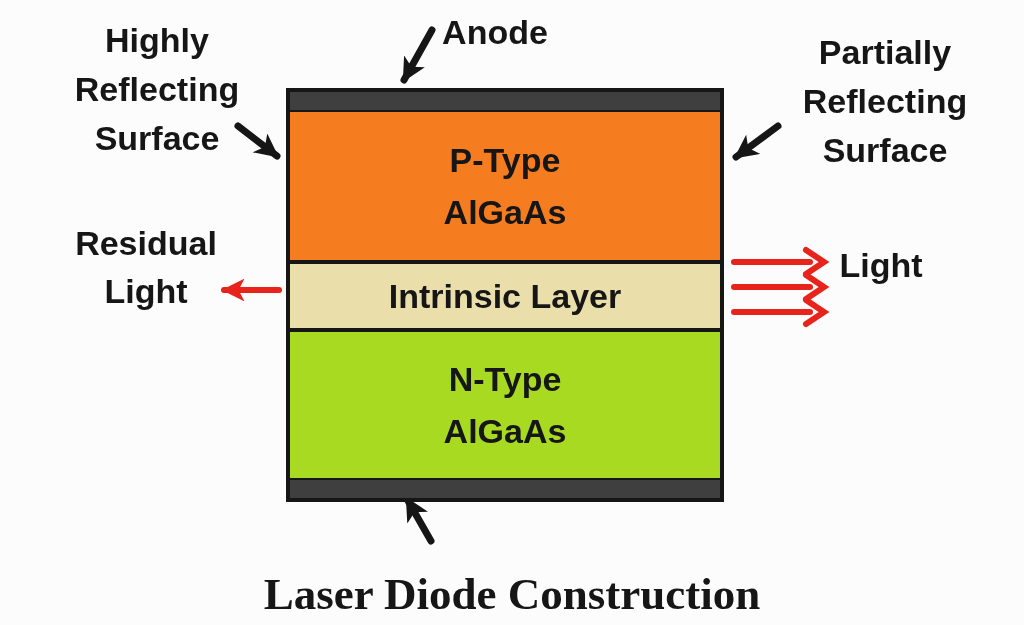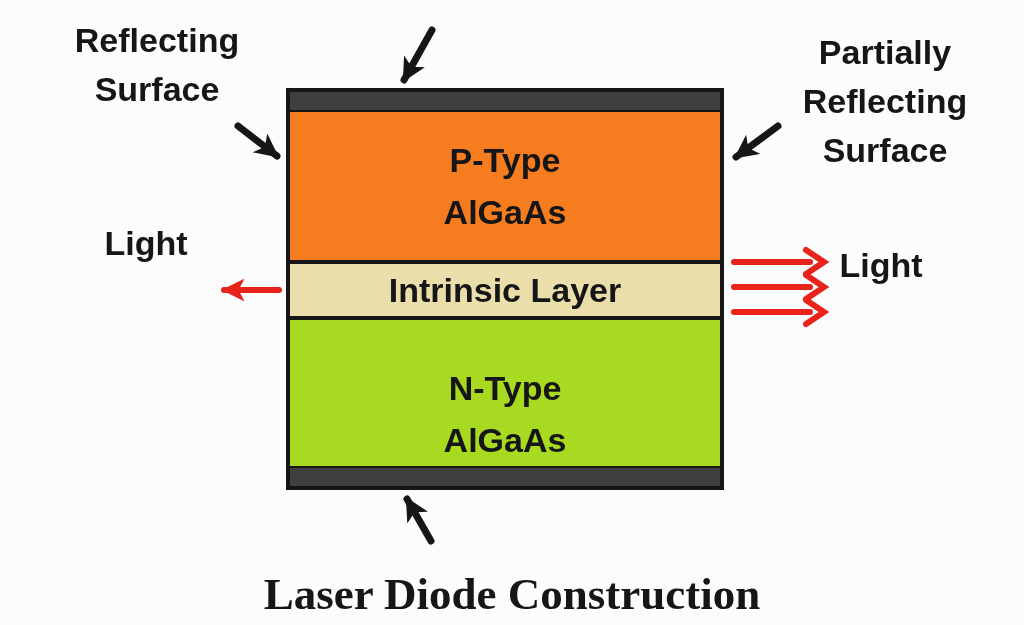--- a/index.html
+++ b/index.html
@@ -44,24 +44,24 @@
     flex-direction: column;
     align-items: center;
     justify-content: center;
     font-weight: bold;
     font-size: 34px;
     line-height: 52px;
     color: var(--color-ink);
   }
   .p-type { height: 148px; background: var(--color-ptype); }
   .intrinsic {
-    height: 52px; background: var(--color-intrinsic);
+    height: 64px; background: var(--color-intrinsic);
     line-height: 52px;
   }
-  .n-type { height: 146px; background: var(--color-ntype); justify-content: flex-end; }
+  .n-type { height: 146px; background: var(--color-ntype); }
   
   .callout {
     position: absolute;
     transform: translateX(-50%);
     text-align: center;
     font-weight: bold;
     font-size: 34px;
     white-space: nowrap;
     color: var(--color-ink);
   }
@@ -156,32 +156,37 @@
     <div class="divider thick"></div>
     <div class="layer semiconductor n-type">
       <div>N-Type</div>
       <div>AlGaAs</div>
     </div>
     <div class="divider thin"></div>
     <div class="layer contact"></div>
   </div>
 
   <div class="callout lh49 highly-reflecting">
+    <div>Highly</div>
     <div>Reflecting</div>
     <div>Surface</div>
   </div>
 
+  <div class="callout lh40 anode-label">
+    <div>Anode</div>
+  </div>
 
   <div class="callout lh49 partially-reflecting">
     <div>Partially</div>
     <div>Reflecting</div>
     <div>Surface</div>
   </div>
 
   <div class="callout lh48 residual-light">
+    <div>Residual</div>
     <div>Light</div>
   </div>
 
   <div class="callout lh46 laser-light">
     <div>Light</div>
   </div>
 
 
   <div class="title">Laser Diode Construction</div>
 

